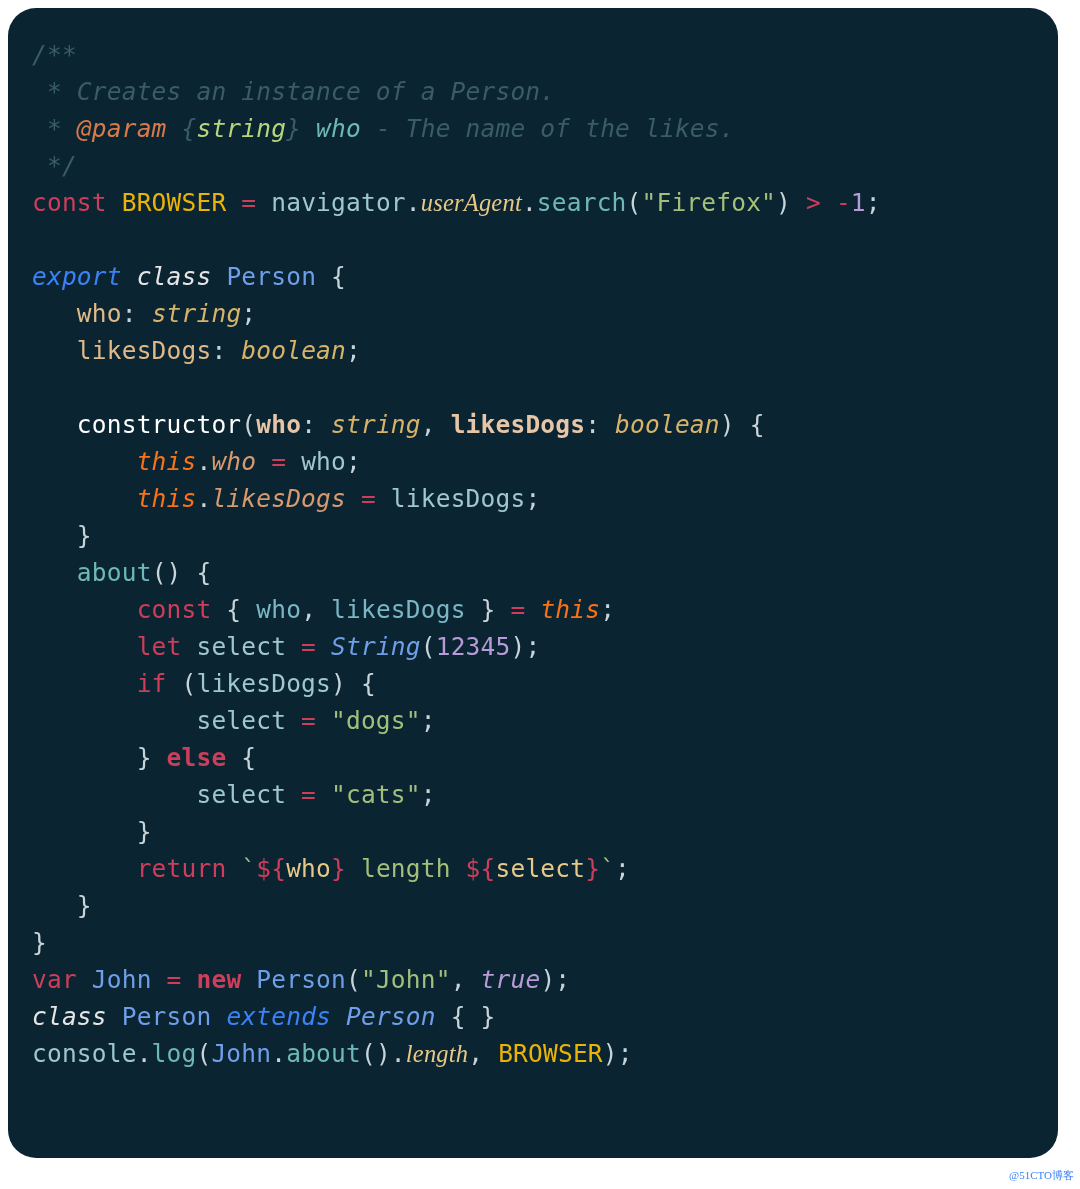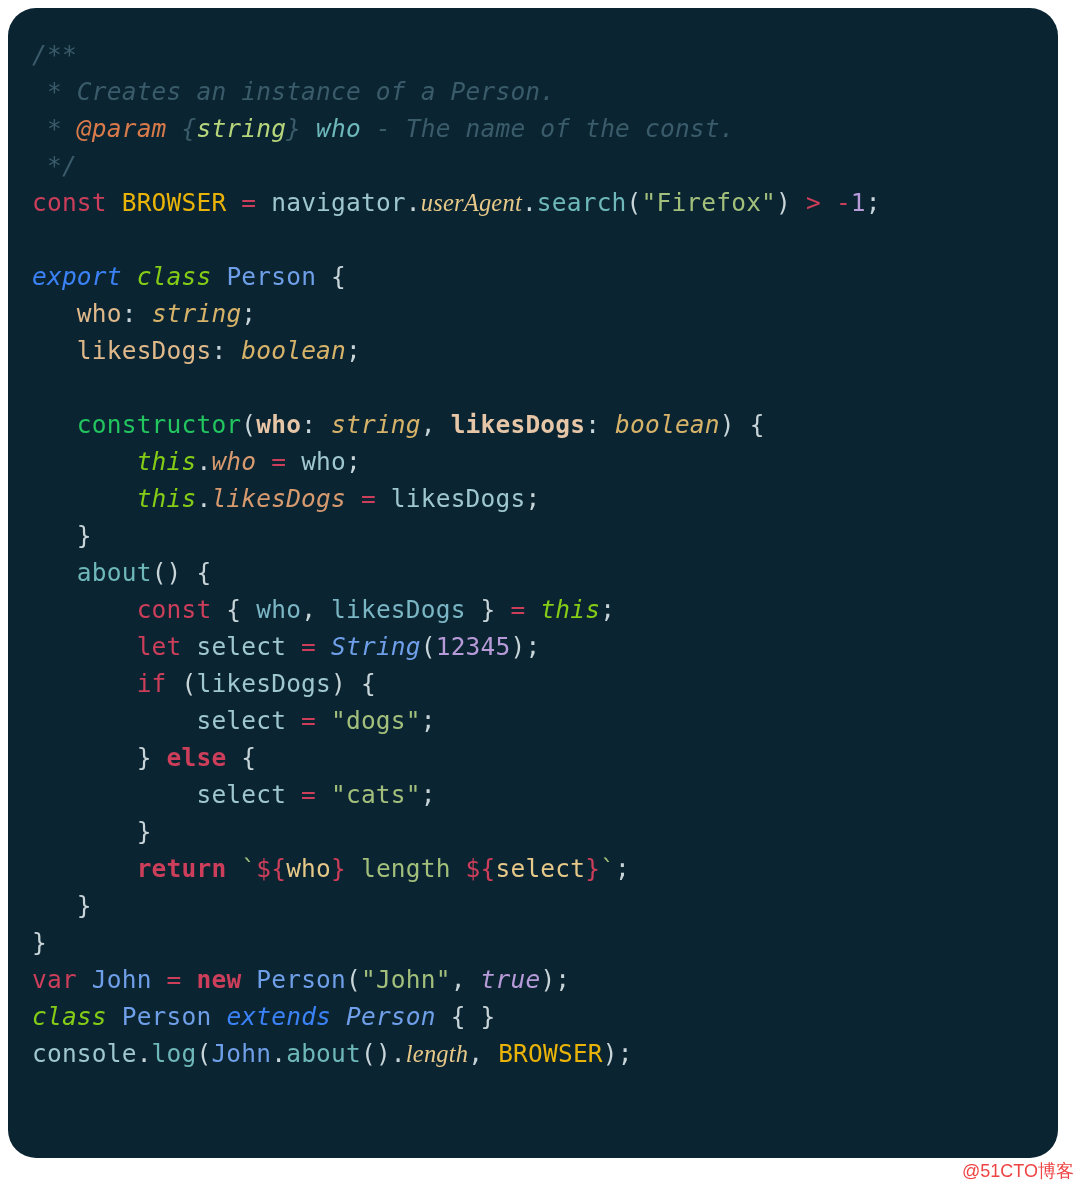--- a/index.html
+++ b/index.html
@@ -3,77 +3,77 @@
 <meta charset="utf-8">
 <style>
   html,body{margin:0;padding:0;background:#fff;}
   body{width:1080px;height:1189px;position:relative;font-family:Menlo,Consolas,"DejaVu Sans Mono",monospace;}
   .frame{
     position:absolute;left:8px;top:8px;width:1050px;height:1150px;
     background:#0b2432;border-radius:28px;padding:28px 24px;
     box-sizing:border-box;font-size:24.5px;line-height:37px;
     color:#c7d4d8;letter-spacing:0.2px;
   }
-  .watermark{position:absolute;right:6px;bottom:6px;font-size:18px;color:#ef4444;font-family:Liberation Sans, sans-serif;}
+  .watermark{position:absolute;right:6px;bottom:6px;font-size:11px;color:#3b82f6;font-family:Liberation Serif, serif;}
   pre.code{margin:0;white-space:pre;font-family:inherit;}
   .c-comment{color:#3a5b6a;font-style:italic;}
   .c-jsdoc{color:#d97a4a;font-style:italic;}
   .c-jsdoctype{color:#b7d67b;font-style:italic;}
   .c-jsdocname{color:#6eb8ba;font-style:italic;}
   .c-keyword{color:#cc3e5a;}
   .c-keyword-i{color:#3b82f6;font-style:italic;}
-  .c-classkw{color:#84cc16;font-style:italic;}
+  .c-classkw{color:#e5e5e5;font-style:italic;}
   .c-const{color:#eab308;}
   .c-var{color:#9fc7d0;}
   .c-classname{color:#6f9fe8;}
   .c-classname-i{color:#6f9fe8;font-style:italic;}
   .c-punc{color:#c7d4d8;}
   .c-op{color:#cc3e5a;}
   .c-type{color:#d7b36a;font-style:italic;}
   .c-prop{color:#e0b98a;}
   .c-propC{color:#7bb6c4;}
   .c-call{color:#e6c888;font-style:italic;font-family:Liberation Serif, serif;}
   .c-method{color:#6eb8ba;}
   .c-string{color:#a2bf7b;}
   .c-num{color:#b79bd8;}
   .c-bool{color:#b79bd8;font-style:italic;}
-  .c-this{color:#84cc16;font-style:italic;}
+  .c-this{color:#f97316;font-style:italic;}
   .c-thisprop{color:#d79a6f;font-style:italic;}
   .c-param{color:#e6c6a7;font-weight:bold;}
-  .c-func{color:#22c55e;}
+  .c-func{color:#ffffff;}
   .c-tmpl{color:#cc3e5a;}
   .c-tmplv{color:#e6c888;}
 </style>
 </head>
 <body>
 
 <div class="frame">
 <pre class="code"><span class="c-comment">/**</span>
 <span class="c-comment"><span> * </span><span>Creates an instance of a Person.</span></span>
-<span class="c-comment"><span> * </span><span class="c-jsdoc">@param</span><span> {</span><span class="c-jsdoctype">string</span><span>} </span><span class="c-jsdocname">who</span><span> - The name of the const.</span></span>
+<span class="c-comment"><span> * </span><span class="c-jsdoc">@param</span><span> {</span><span class="c-jsdoctype">string</span><span>} </span><span class="c-jsdocname">who</span><span> - The name of the likes.</span></span>
 <span class="c-comment"> */</span>
 <span><span class="c-keyword">const</span> <span class="c-const">BROWSER</span><span class="c-op"> = </span><span class="c-var">navigator</span><span class="c-punc">.</span><span class="c-call">userAgent</span><span class="c-punc">.</span><span class="c-method">search</span><span class="c-punc">(</span><span class="c-string">"Firefox"</span><span class="c-punc">)</span><span class="c-op"> &gt; </span><span class="c-op">-</span><span class="c-num">1</span><span class="c-punc">;</span></span>
 
 <span><span class="c-keyword-i">export</span> <span class="c-classkw">class</span> <span class="c-classname">Person</span><span class="c-punc"> {</span></span>
 <span>   <span class="c-prop">who</span><span class="c-punc">: </span><span class="c-type">string</span><span class="c-punc">;</span></span>
 <span>   <span class="c-prop">likesDogs</span><span class="c-punc">: </span><span class="c-type">boolean</span><span class="c-punc">;</span></span>
 
 <span>   <span class="c-func">constructor</span><span class="c-punc">(</span><span class="c-param">who</span><span class="c-punc">: </span><span class="c-type">string</span><span class="c-punc">, </span><span class="c-param">likesDogs</span><span class="c-punc">: </span><span class="c-type">boolean</span><span class="c-punc">)</span><span class="c-punc"> {</span></span>
 <span>       <span class="c-this">this</span><span class="c-punc">.</span><span class="c-thisprop">who</span><span class="c-op"> = </span><span class="c-var">who</span><span class="c-punc">;</span></span>
 <span>       <span class="c-this">this</span><span class="c-punc">.</span><span class="c-thisprop">likesDogs</span><span class="c-op"> = </span><span class="c-var">likesDogs</span><span class="c-punc">;</span></span>
 <span>   <span class="c-punc">}</span></span>
 <span>   <span class="c-method">about</span><span class="c-punc">()</span><span class="c-punc"> {</span></span>
 <span>       <span class="c-keyword">const</span><span class="c-punc"> { </span><span class="c-propC">who</span><span class="c-punc">, </span><span class="c-propC">likesDogs</span><span class="c-punc"> } </span><span class="c-op">= </span><span class="c-this">this</span><span class="c-punc">;</span></span>
 <span>       <span class="c-keyword">let</span> <span class="c-var">select</span><span class="c-op"> = </span><span class="c-classname-i">String</span><span class="c-punc">(</span><span class="c-num">12345</span><span class="c-punc">)</span><span class="c-punc">;</span></span>
 <span>       <span class="c-keyword" style="font-weight:normal">if</span><span class="c-punc"> (</span><span class="c-var">likesDogs</span><span class="c-punc">)</span><span class="c-punc"> {</span></span>
 <span>           <span class="c-var">select</span><span class="c-op"> = </span><span class="c-string">"dogs"</span><span class="c-punc">;</span></span>
 <span>       <span class="c-punc">} </span><span class="c-keyword" style="font-weight:bold">else</span><span class="c-punc"> {</span></span>
 <span>           <span class="c-var">select</span><span class="c-op"> = </span><span class="c-string">"cats"</span><span class="c-punc">;</span></span>
 <span>       <span class="c-punc">}</span></span>
-<span>       <span class="c-keyword" style="font-weight:bold">return</span><span class="c-string"> `</span><span class="c-tmpl">${</span><span class="c-tmplv">who</span><span class="c-tmpl">}</span><span class="c-string"> length </span><span class="c-tmpl">${</span><span class="c-tmplv">select</span><span class="c-tmpl">}</span><span class="c-string">`</span><span class="c-punc">;</span></span>
+<span>       <span class="c-keyword" style="font-weight:normal">return</span><span class="c-string"> `</span><span class="c-tmpl">${</span><span class="c-tmplv">who</span><span class="c-tmpl">}</span><span class="c-string"> length </span><span class="c-tmpl">${</span><span class="c-tmplv">select</span><span class="c-tmpl">}</span><span class="c-string">`</span><span class="c-punc">;</span></span>
 <span>   <span class="c-punc">}</span></span>
 <span><span class="c-punc">}</span></span>
 <span><span class="c-keyword">var</span> <span class="c-classname">John</span><span class="c-op"> = </span><span class="c-keyword" style="font-weight:bold">new</span> <span class="c-classname">Person</span><span class="c-punc">(</span><span class="c-string">"John"</span><span class="c-punc">, </span><span class="c-bool">true</span><span class="c-punc">)</span><span class="c-punc">;</span></span>
 <span><span class="c-classkw">class</span> <span class="c-classname">Person</span> <span class="c-keyword-i">extends</span> <span class="c-classname-i">Person</span><span class="c-punc"> { }</span></span>
 <span><span class="c-var">console</span><span class="c-punc">.</span><span class="c-method">log</span><span class="c-punc">(</span><span class="c-classname">John</span><span class="c-punc">.</span><span class="c-method">about</span><span class="c-punc">()</span><span class="c-punc">.</span><span class="c-call">length</span><span class="c-punc">, </span><span class="c-const">BROWSER</span><span class="c-punc">)</span><span class="c-punc">;</span></span></pre>
 </div>
 
 <div class="watermark">@51CTO博客</div>
 
 </body></html>

